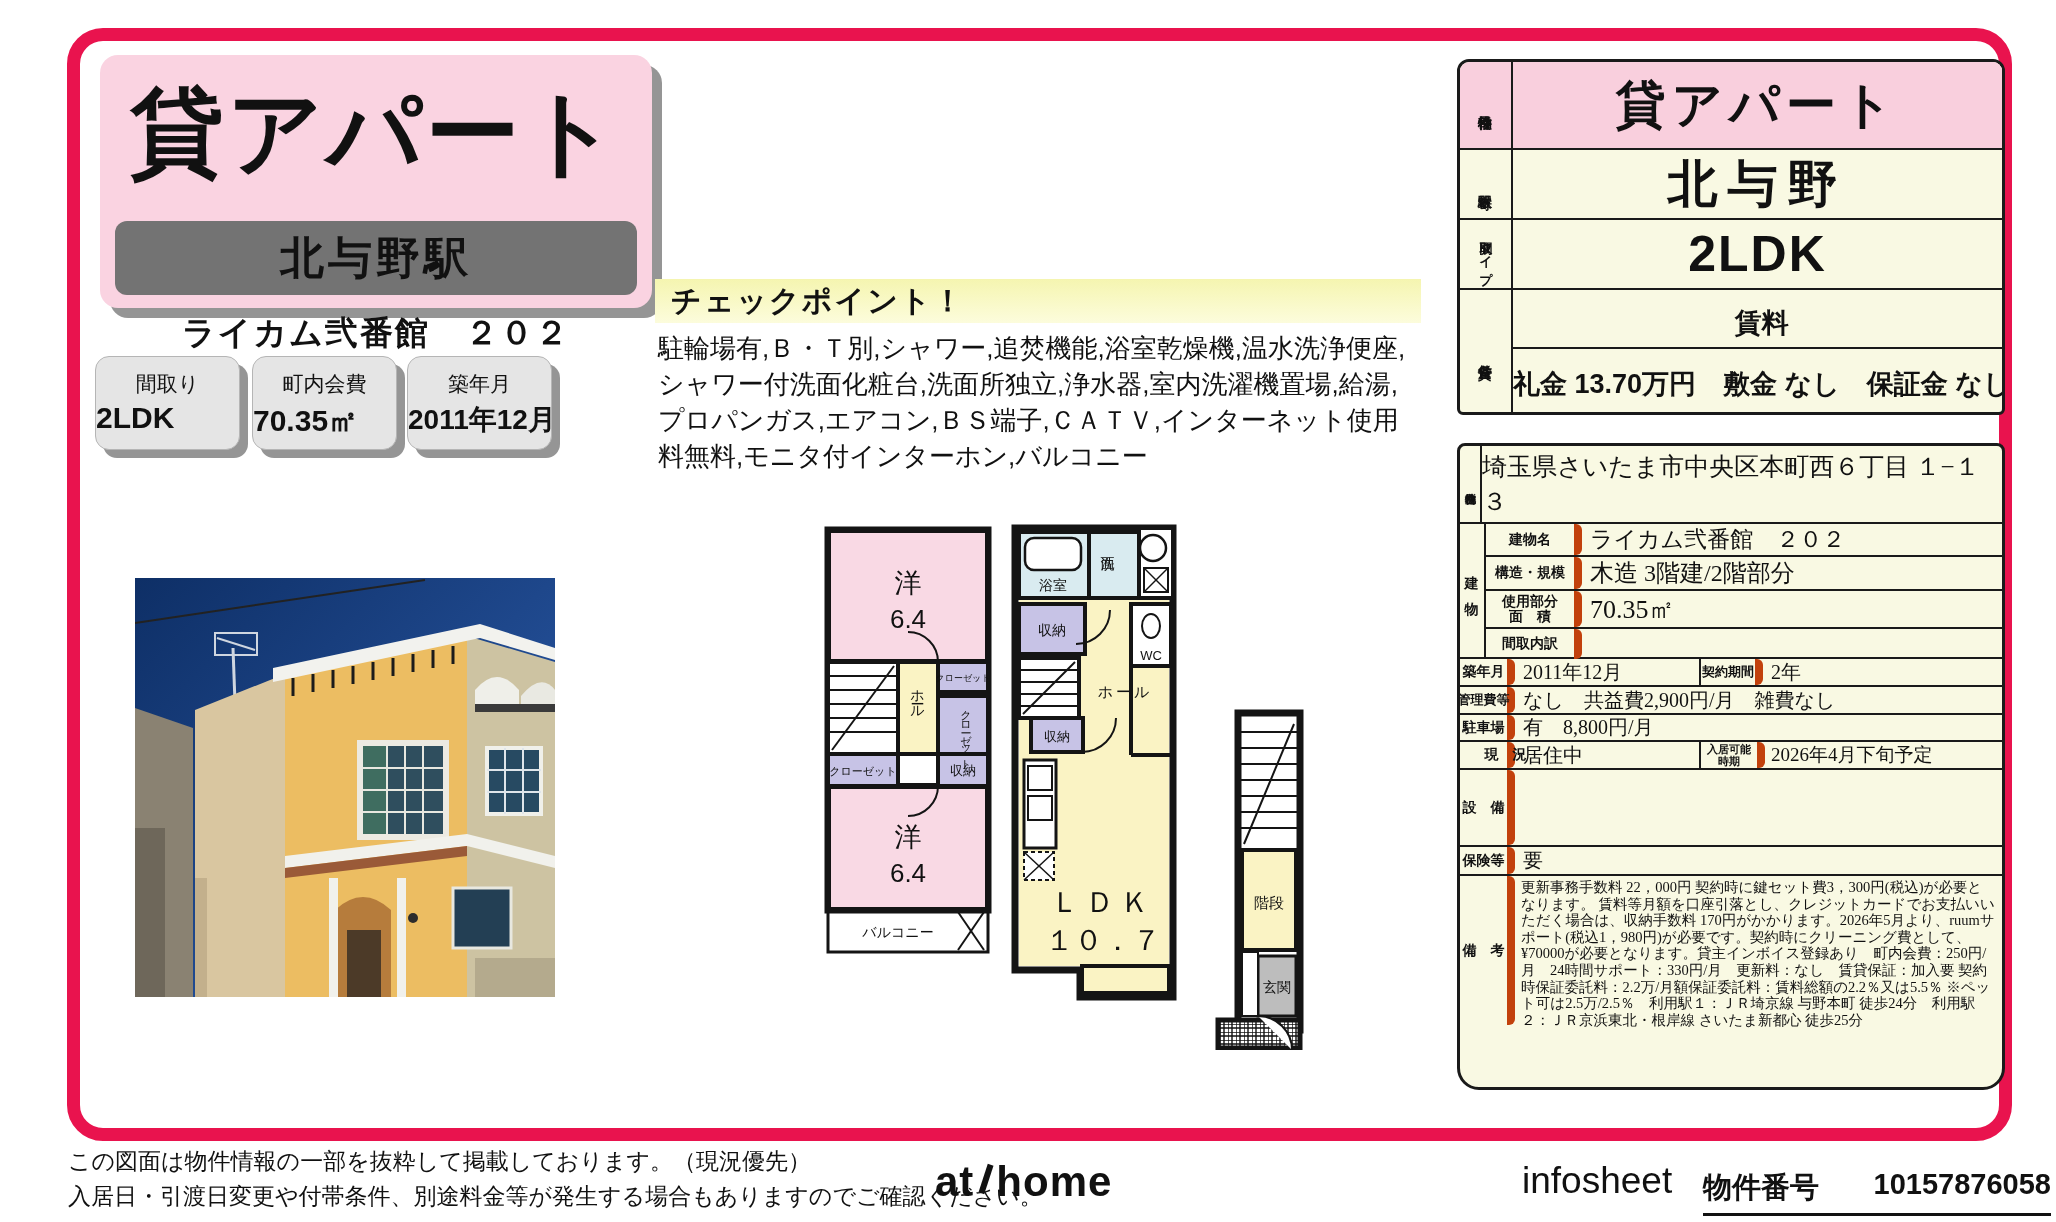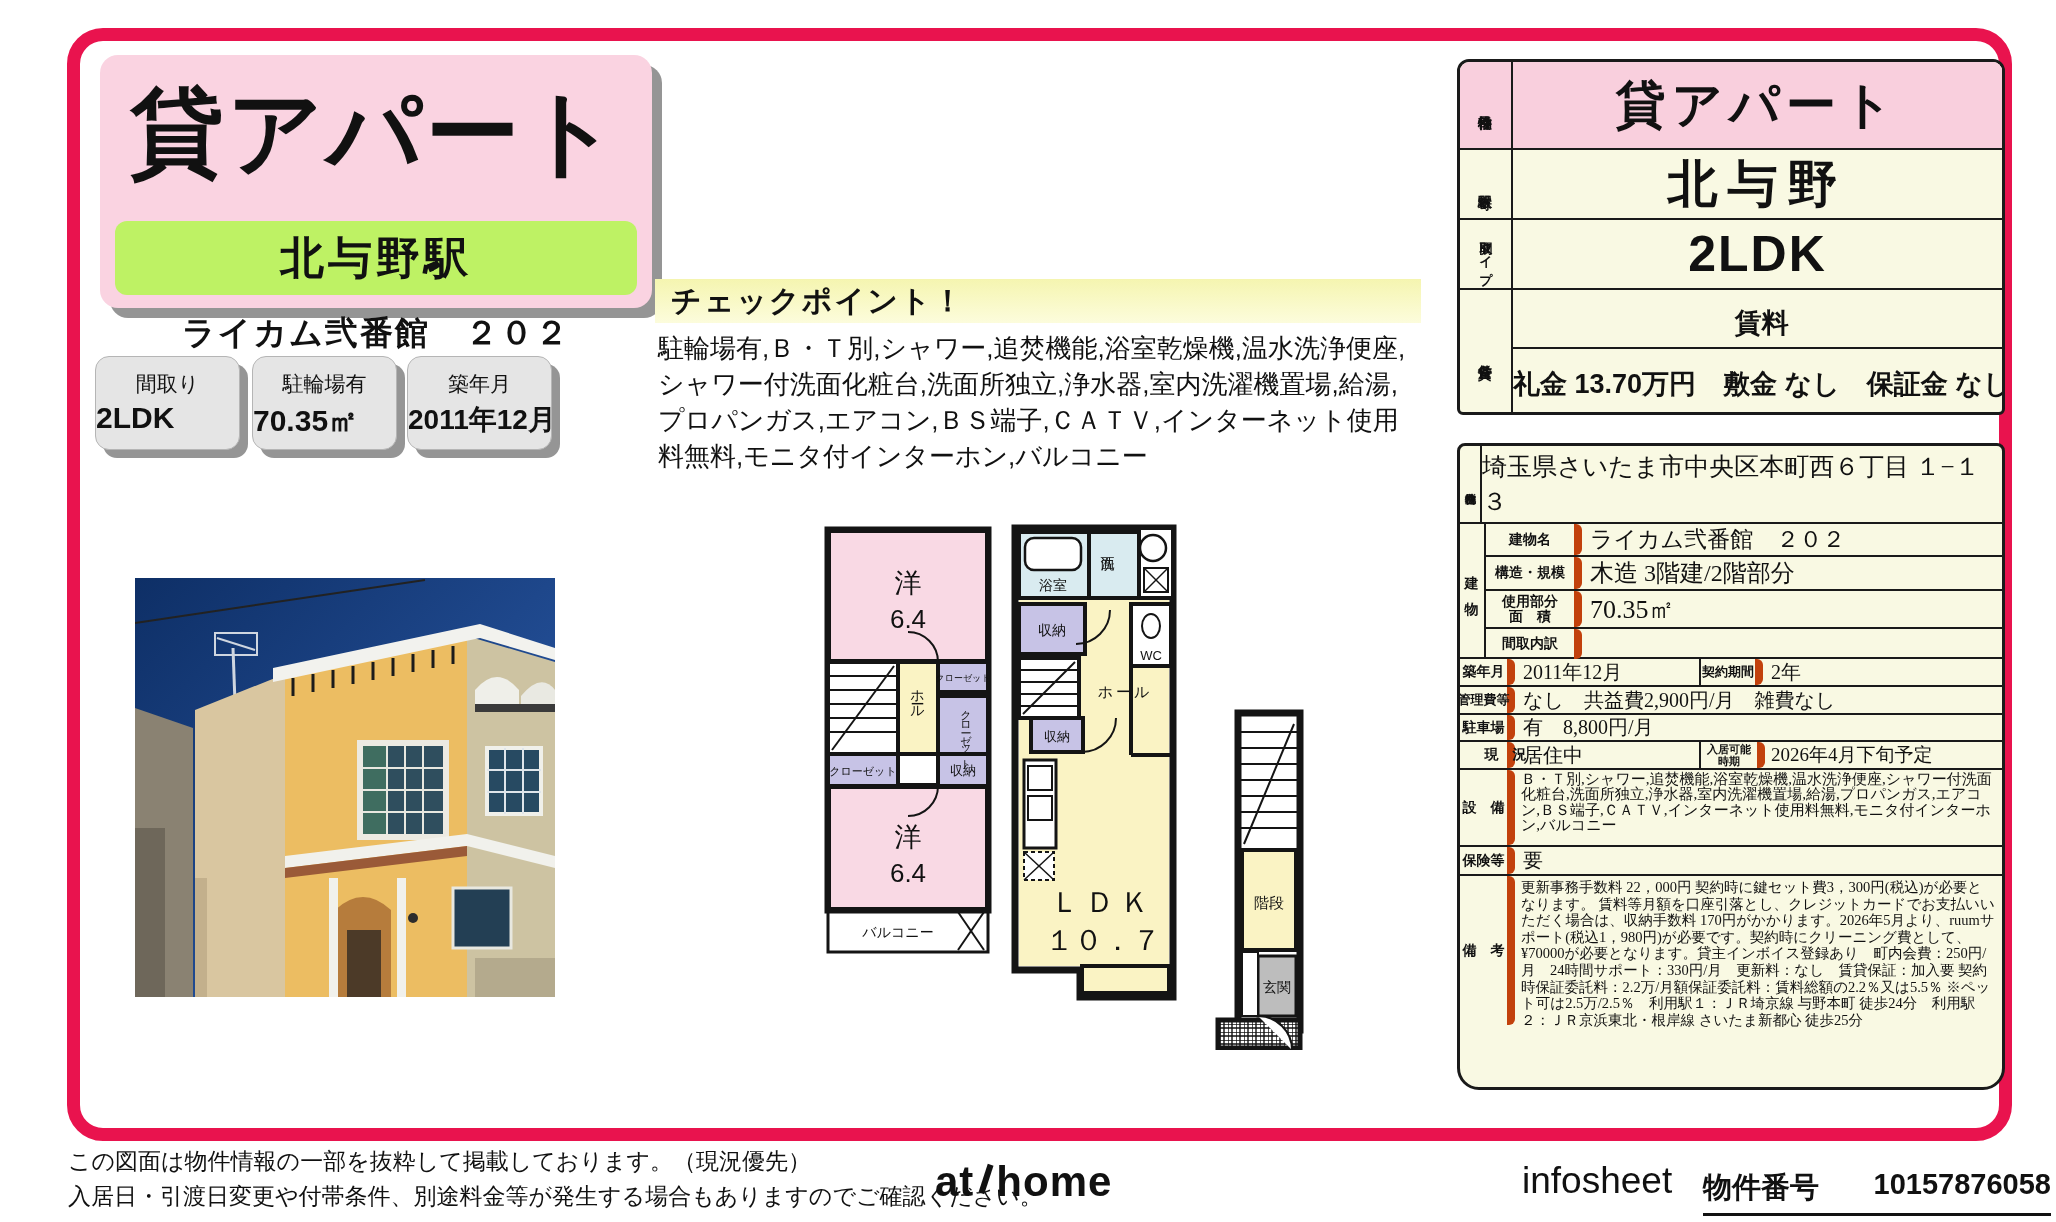--- a/index.html
+++ b/index.html
@@ -16,21 +16,21 @@
   
   .title-card{
     left:100px;top:55px;width:552px;height:253px;background:#fad3e1;
     border-radius:18px;box-shadow:10px 10px 0 rgba(130,130,130,.85);
   }
   .title-card .big{
     position:absolute;left:0;right:0;top:22px;text-align:center;
     font-size:94px;font-weight:bold;letter-spacing:3px;line-height:1.2;white-space:nowrap;
   }
   .station-box{
-    position:absolute;left:15px;right:15px;top:166px;height:74px;background:#bef264;
+    position:absolute;left:15px;right:15px;top:166px;height:74px;background:#737373;
     border-radius:12px;display:flex;align-items:center;justify-content:center;
     font-size:44px;font-weight:bold;letter-spacing:4px;
   }
   .building-line{
     left:100px;top:311px;width:552px;text-align:center;
     font-size:33px;font-weight:600;letter-spacing:2px;white-space:nowrap;
   }
   
   .sum-box{
     top:356px;width:145px;height:94px;background:#e5e5e5;border:1px solid #b5b5b5;
@@ -98,21 +98,21 @@
     <span>北与野駅</span>
   </div>
 </div>
 <div class="abs building-line">ライカム弐番館　２０２</div>
 
 <div class="abs sum-box" style="left:95px;">
   <div class="lbl">間取り</div>
   <div class="val">2LDK</div>
 </div>
 <div class="abs sum-box" style="left:252px;">
-  <div class="lbl">駐輪場有</div>
+  <div class="lbl">町内会費</div>
   <div class="val">70.35㎡</div>
 </div>
 <div class="abs sum-box" style="left:407px;">
   <div class="lbl">築年月</div>
   <div class="val" style="font-size:28px;">2011年12月</div>
 </div>
 
 <div class="abs" style="left:135px;top:578px;width:420px;height:419px;">
 <svg width="420" height="419" viewBox="0 0 420 419">
   <defs>
@@ -377,21 +377,20 @@
     <div class="cell val serif" style="flex:0 0 186px;font-size:20px;padding-left:8px;border-right:2px solid #1a1a1a;">居住中</div>
     <div class="cell lab-h two-line" style="width:64px;font-size:11px;">
       <span>入居可能</span>
       <span>時期</span>
     </div>
     <div class="cell val serif" style="font-size:19px;padding-left:6px;white-space:nowrap;">2026年4月下旬予定</div>
   </div>
 
   <div class="row" style="height:77px;">
     <div class="cell lab-h" style="width:55px;font-size:14px;">設　備</div>
-    <div class="cell val serif" style="font-size:15px;line-height:15.4px;padding:2px 6px;align-items:flex-start;">Ｂ・Ｔ別,シャワー,追焚機能,浴室乾燥機,温水洗浄便座,シャワー付洗面化粧台,洗面所独立,浄水器,室内洗濯機置場,給湯,プロパンガス,エアコン,ＢＳ端子,ＣＡＴＶ,インターネット使用料無料,モニタ付インターホン,バルコニー</div>
   </div>
 
   <div class="row" style="height:29px;">
     <div class="cell lab-h" style="width:55px;font-size:14px;">保険等</div>
     <div class="cell val serif" style="font-size:20px;padding-left:8px;">要</div>
   </div>
 
   <div class="row" style="height:151px;">
     <div class="cell lab-h" style="width:55px;font-size:14px;">備　考</div>
     <div class="cell val serif" style="font-size:14.5px;line-height:16.6px;padding:3px 6px;align-items:flex-start;">更新事務手数料 22，000円 契約時に鍵セット費3，300円(税込)が必要となります。 賃料等月額を口座引落とし、クレジットカードでお支払いいただく場合は、収納手数料 170円がかかります。2026年5月より、ruumサポート(税込1，980円)が必要です。契約時にクリーニング費として、¥70000が必要となります。貸主インボイス登録あり　町内会費：250円/月　24時間サポート：330円/月　更新料：なし　賃貸保証：加入要 契約時保証委託料：2.2万/月額保証委託料：賃料総額の2.2％又は5.5％ ※ペット可は2.5万/2.5％　利用駅１：ＪＲ埼京線 与野本町 徒歩24分　利用駅２：ＪＲ京浜東北・根岸線 さいたま新都心 徒歩25分</div>

